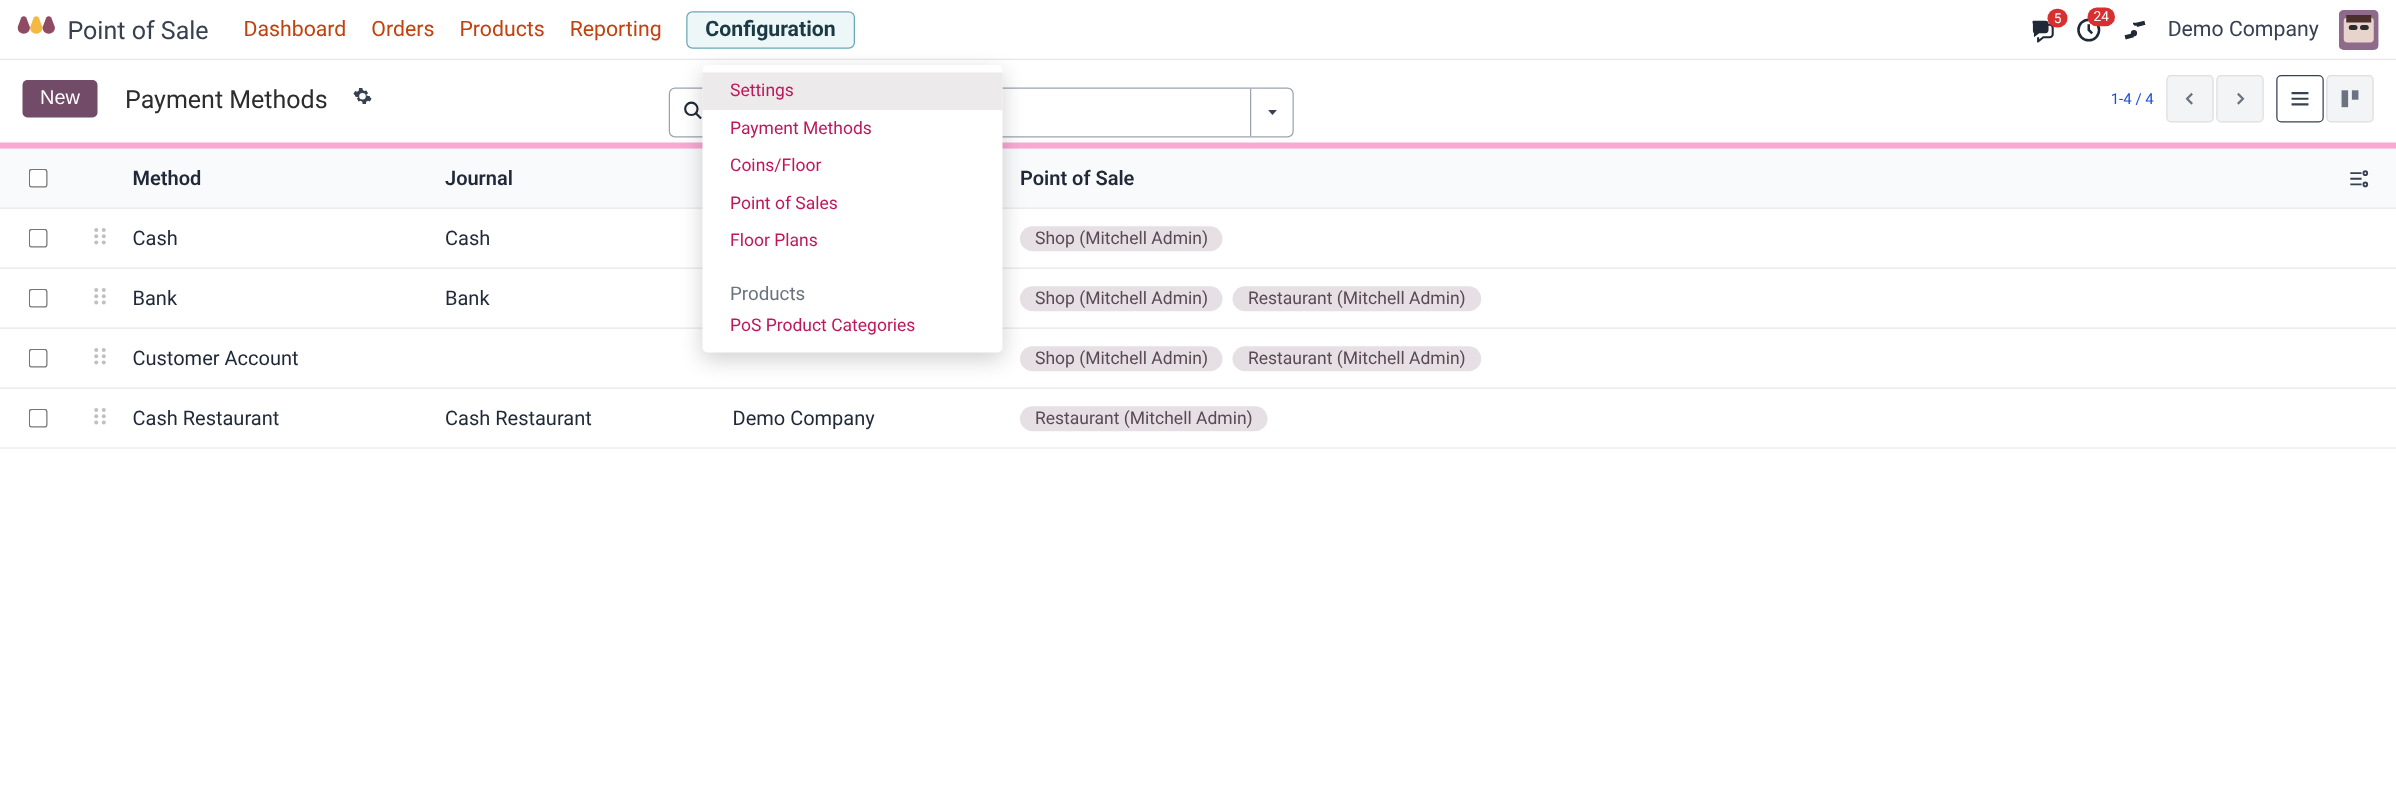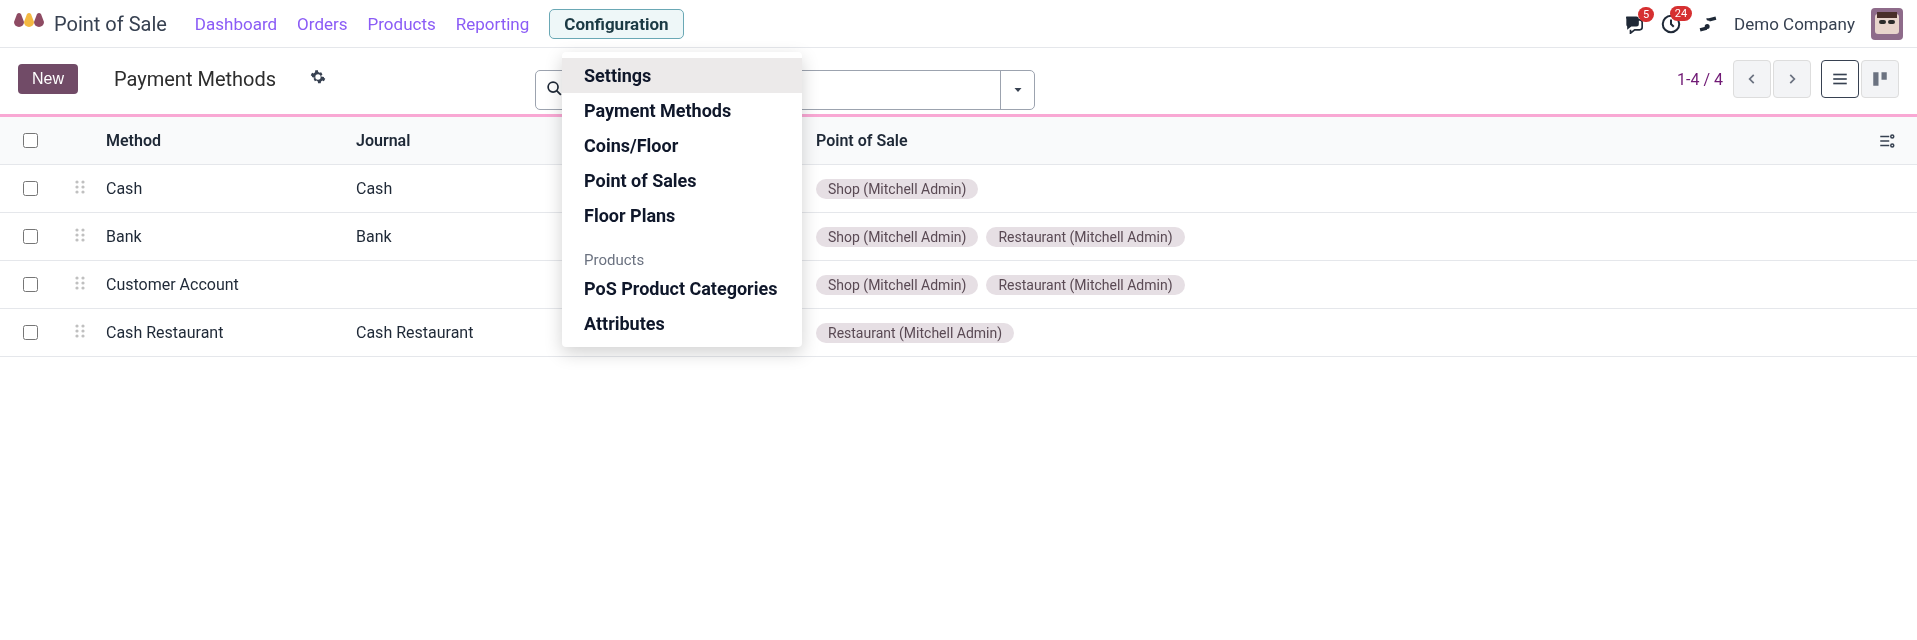--- a/index.html
+++ b/index.html
@@ -35,21 +35,21 @@
       margin-right: 28px;
     }
     .nav-items {
       display: flex;
       gap: 20px;
       align-items: center;
       flex: 1;
     }
     .nav-item {
       font-size: 17px;
-      color: #8b5cf6;
+      color: #c2410c;
       cursor: pointer;
       padding: 4px 0;
     }
     .nav-item.active {
       border: 1px solid #6aa8b5;
       background: #eef7f8;
       border-radius: 5px;
       padding: 4px 14px;
       color: #1b3a44;
       font-weight: bold;
@@ -89,21 +89,21 @@
       overflow: hidden;
       display: inline-flex;
     }
     .avatar svg { width: 100%; height: 100%; }
 
     
     .control-panel {
       display: flex;
       align-items: center;
       padding: 12px 18px 16px 18px;
-      gap: 32px;
+      gap: 18px;
     }
     .btn-new {
       background: #714b67;
       color: #fff;
       border: none;
       padding: 6px 14px;
       font-size: 16px;
       border-radius: 4px;
       cursor: pointer;
     }
@@ -153,22 +153,22 @@
       justify-content: center;
       cursor: pointer;
     }
 
     .pager-area {
       display: flex;
       align-items: center;
       gap: 10px;
     }
     .pager-text {
-      font-size: 16px;
-      color: #701a75;
+      font-size: 12px;
+      color: #1d4ed8;
     }
     .pager-btn, .view-btn {
       width: 38px;
       height: 38px;
       display: inline-flex;
       align-items: center;
       justify-content: center;
       border: 1px solid #ddd;
       background: #f3f4f6;
       color: #6b7280;
@@ -177,21 +177,21 @@
     }
     .pager-group, .view-group { display: flex; gap: 2px; }
     .view-btn.active {
       border: 1px solid #374151;
       background: #fff;
       color: #374151;
     }
 
     
     .table-wrapper {
-      border-top: 3px solid #f9a8d4;
+      border-top: 5px solid #f9a8d4;
     }
     .thead, .trow {
       display: grid;
       grid-template-columns: 60px 40px 250px 230px 230px 700px 1fr 60px;
       align-items: center;
       border-bottom: 1px solid #e5e7eb;
       min-height: 48px;
     }
     .thead {
       background: #f9fafb;
@@ -237,24 +237,23 @@
       top: 52px;
       width: 240px;
       background: #fff;
       border-radius: 4px;
       box-shadow: 0 6px 18px rgba(0,0,0,0.18);
       padding: 6px 0;
       z-index: 50;
     }
     .dropdown .dd-item {
       padding: 7px 22px;
-      font-size: 18px;
-      color: #0f172a;
-      cursor: pointer;
-      font-weight: bold;
+      font-size: 14px;
+      color: #be185d;
+      cursor: pointer;
     }
     .dropdown .dd-item.hover {
       background: #eceaea;
     }
     .dropdown .dd-heading {
       padding: 10px 22px 2px 22px;
       font-size: 15px;
       color: #6b7280;
       cursor: default;
     }
@@ -495,14 +494,13 @@
 
 <div class="dropdown">
   <div class="dd-item hover">Settings</div>
   <div class="dd-item">Payment Methods</div>
   <div class="dd-item">Coins/Floor</div>
   <div class="dd-item">Point of Sales</div>
   <div class="dd-item">Floor Plans</div>
   <div class="dd-sep"></div>
   <div class="dd-heading">Products</div>
   <div class="dd-item dd-sub">PoS Product Categories</div>
-  <div class="dd-item dd-sub">Attributes</div>
 </div>
 
 </body></html>

